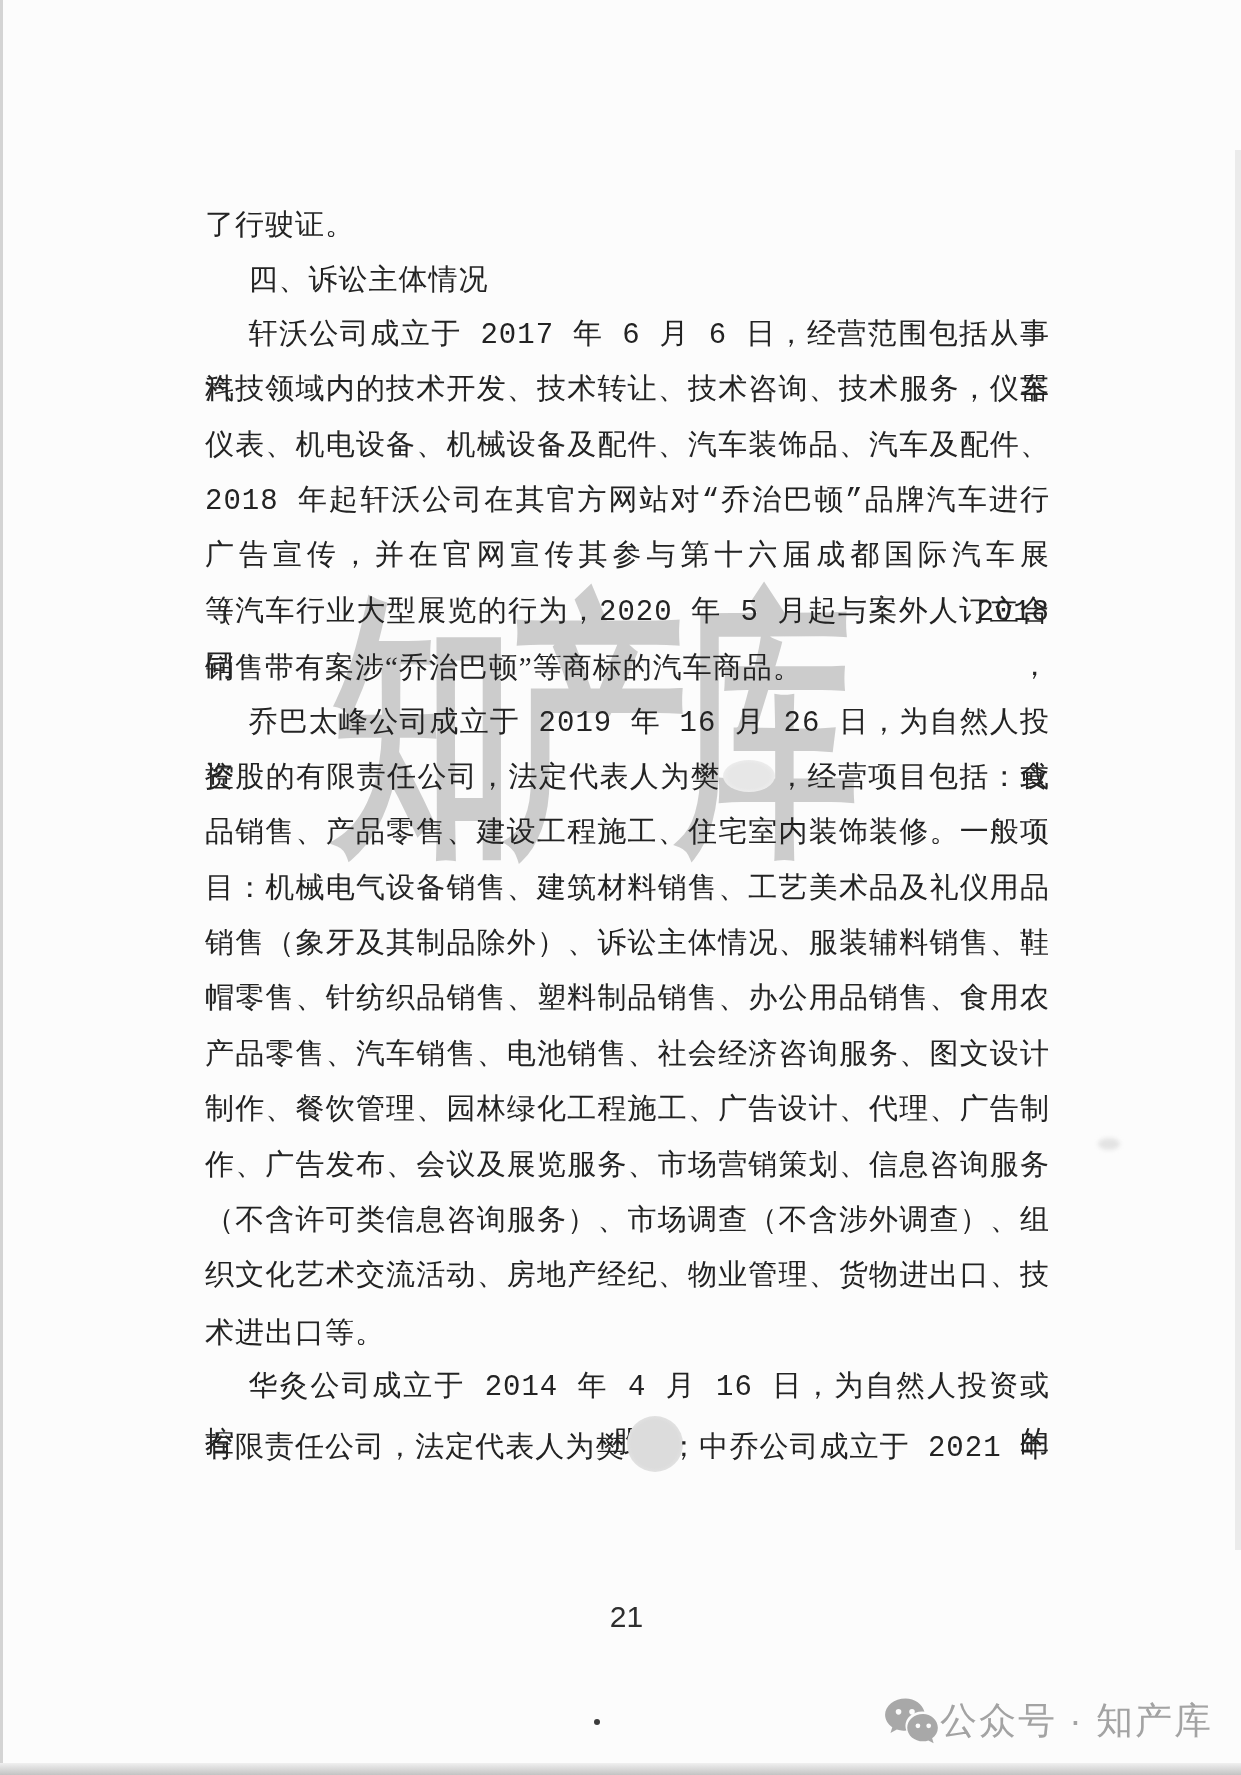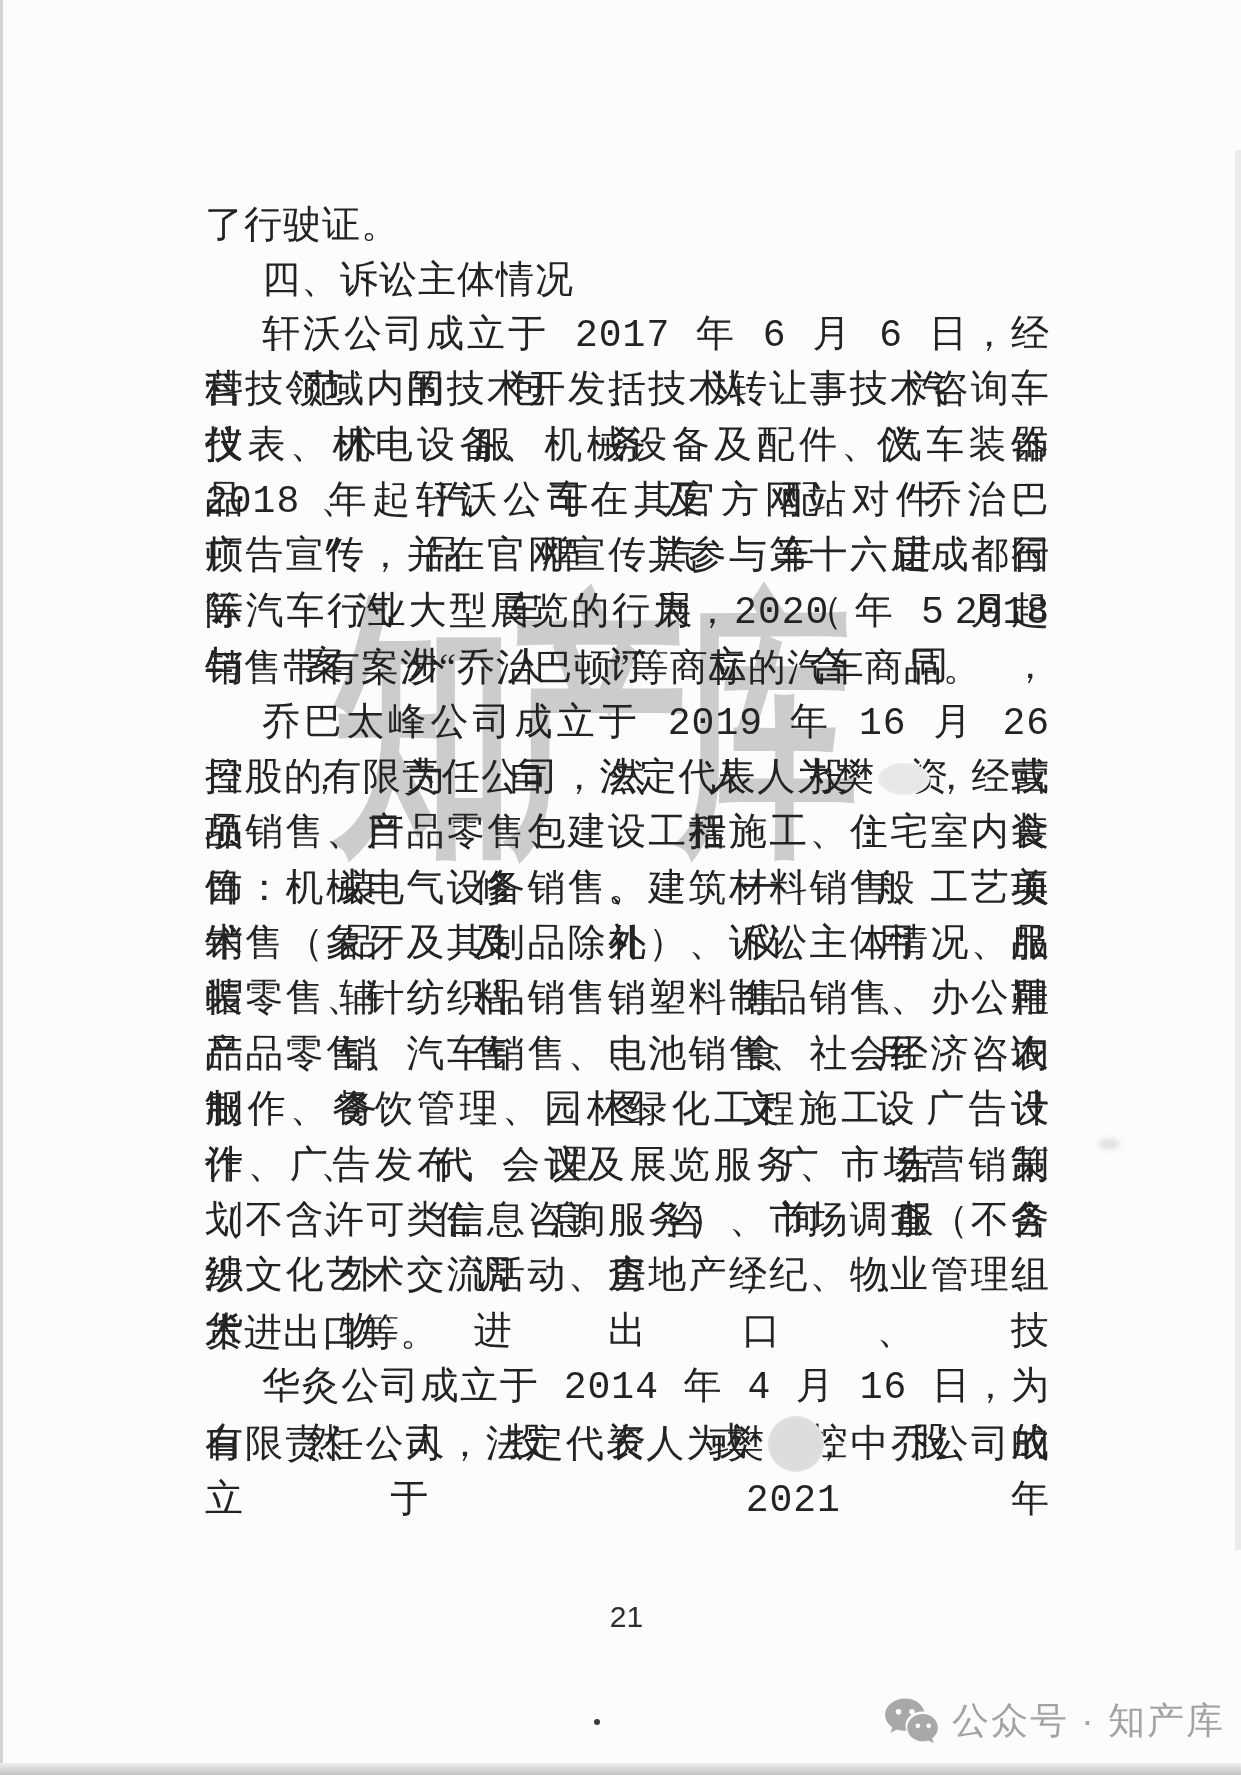--- a/index.html
+++ b/index.html
@@ -18,21 +18,21 @@
     position:absolute;left:332px;top:588px;
     font-family:"Liberation Sans","DejaVu Sans",sans-serif;
     font-size:278px;font-weight:700;line-height:1;
     letter-spacing:-18px;white-space:nowrap;
     color:#9e9e9e;opacity:.50;
     transform:scaleX(.66);transform-origin:left top;
     z-index:1;user-select:none;
   }
   .doc-body{
     position:absolute;left:205px;top:197px;width:845px;z-index:2;
-    font-size:38px;color:#232323;letter-spacing:1px;
+    font-size:29px;color:#232323;letter-spacing:1px;
   }
   .line{height:55.4px;line-height:55.4px;white-space:nowrap;}
   .line.fill{white-space:normal;text-align:justify;text-align-last:justify;font-family:Liberation Mono, monospace;}
   .line.indent{text-indent:1.5em;}
   .redaction{
     display:inline-block;vertical-align:-6px;
     background:radial-gradient(ellipse at center,#e7e7e7 55%,#f6f6f6 100%);
     border-radius:50%;
   }
   .redaction.oval{width:52px;height:32px;margin:0 2px;}
@@ -42,21 +42,21 @@
     background:radial-gradient(circle at center,#dcdcdc 60%,#efefef 100%);
   }
   .page-number{
     position:absolute;left:0;top:1600px;width:1241px;z-index:2;
     text-align:center;font-size:30px;color:#2e2e2e;
     font-family:"Liberation Sans","DejaVu Sans",sans-serif;
     transform:translateX(6px);
   }
   .footer{
     position:absolute;left:884px;top:1696px;z-index:2;
-    display:flex;align-items:center;gap:12px;
+    display:flex;align-items:center;
     color:#a3a3a3;
     font-family:"Liberation Sans","DejaVu Sans",sans-serif;
     font-size:37px;letter-spacing:2px;white-space:nowrap;
   }
   .wechat-icon{width:56px;height:48px;flex:0 0 auto;}
   .speck{
     position:absolute;left:594px;top:1719px;width:6px;height:6px;
     background:#3c3c3c;border-radius:50%;filter:blur(.4px);z-index:2;
   }
   .smudge{

